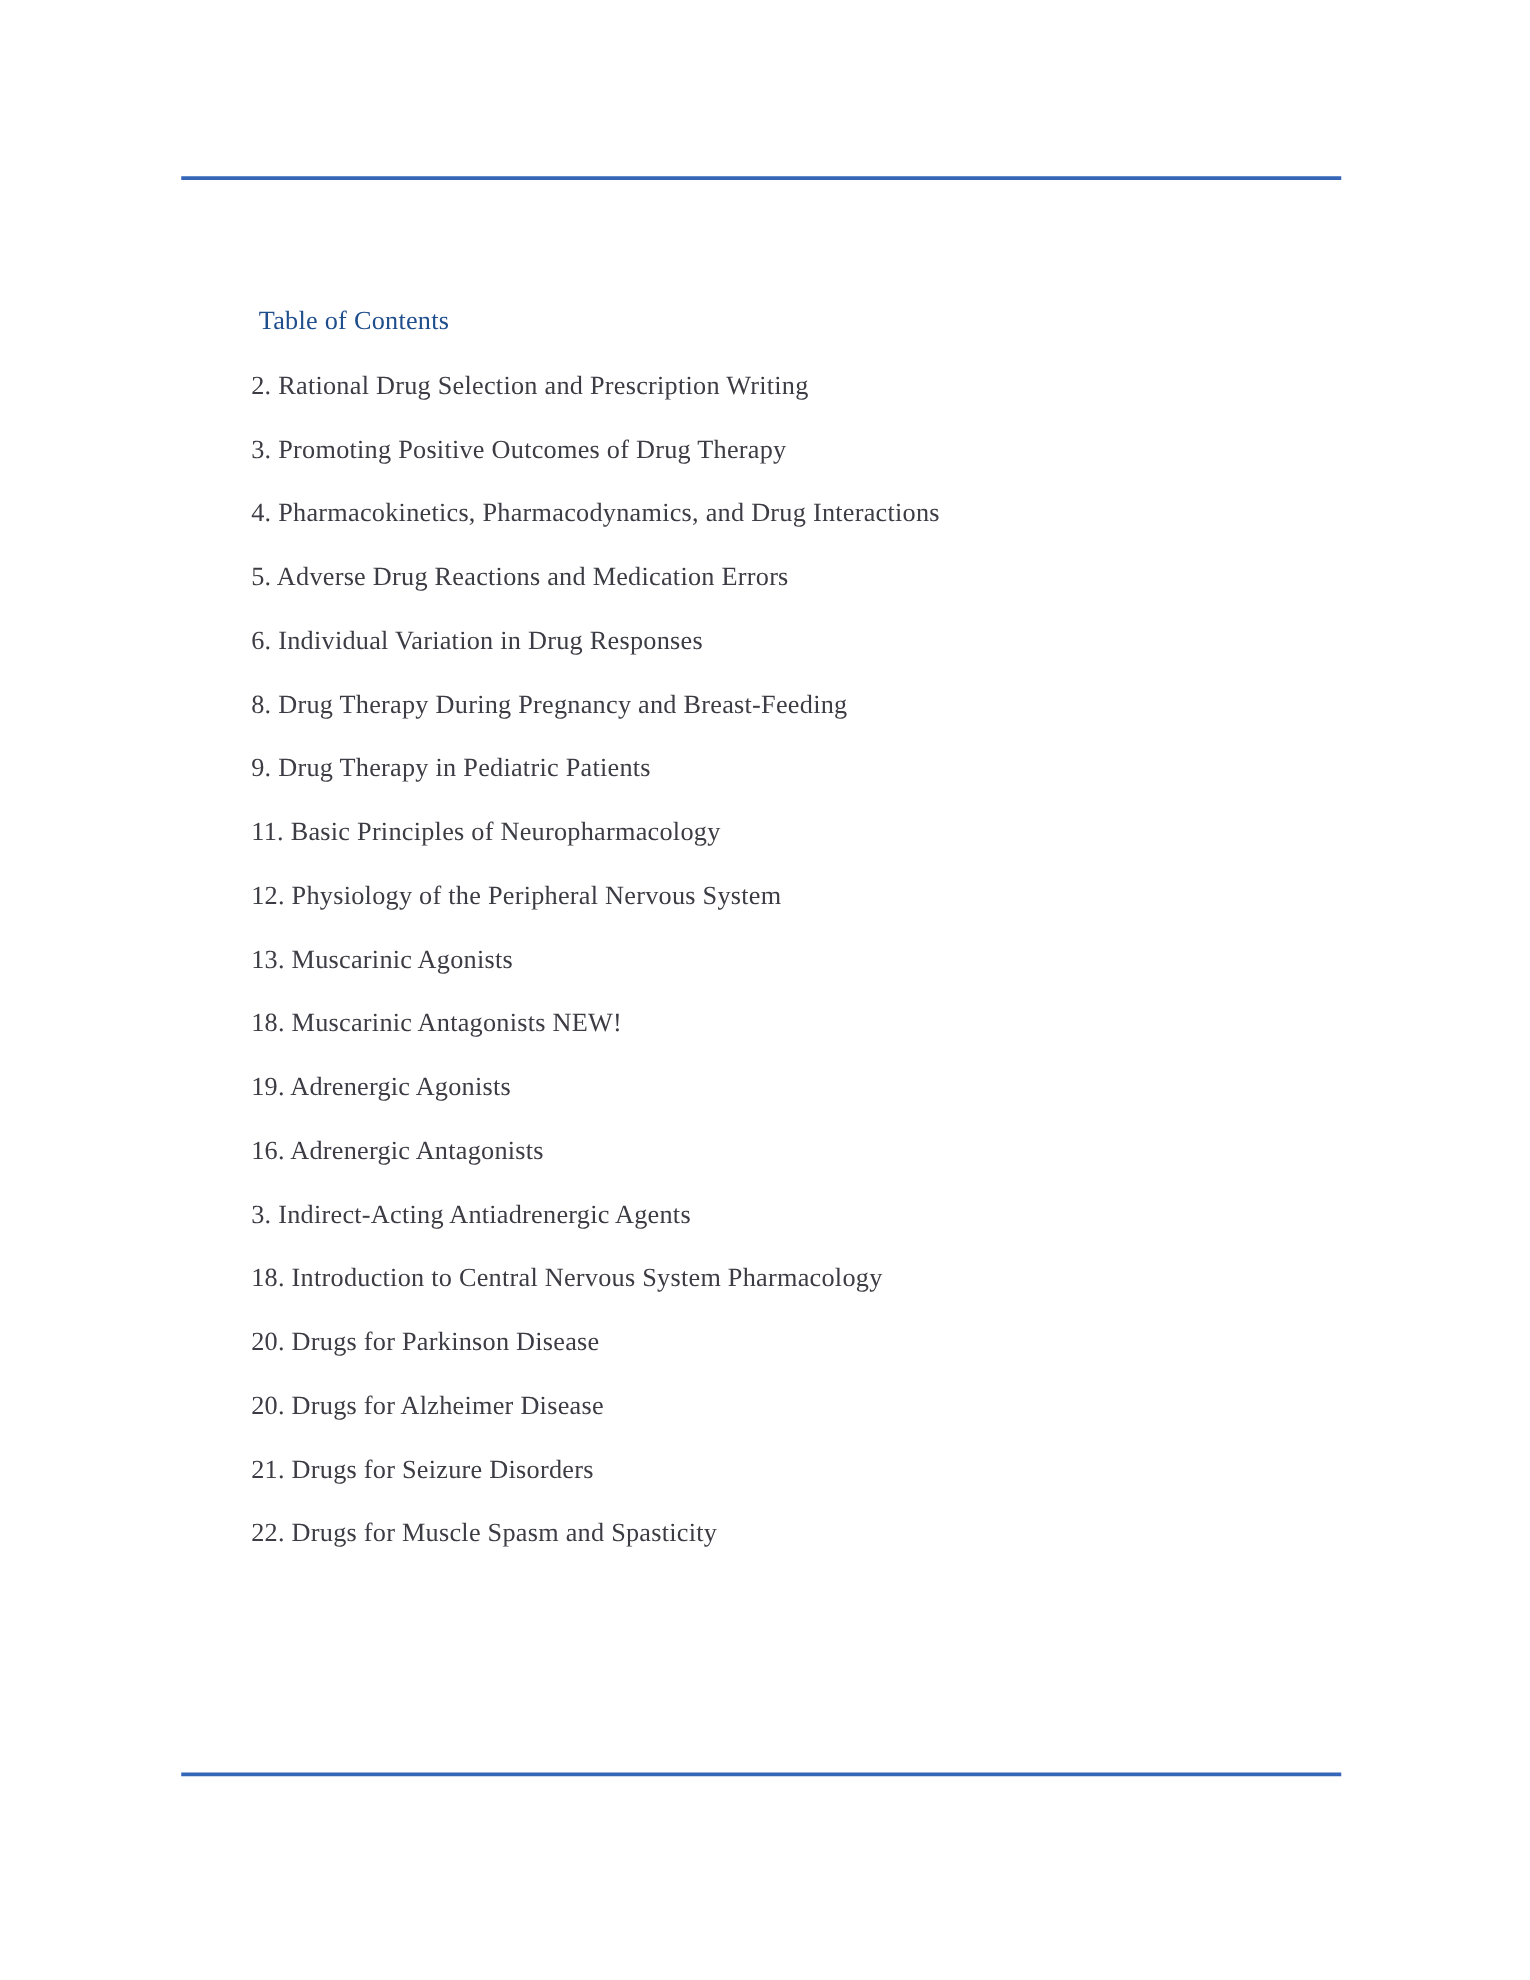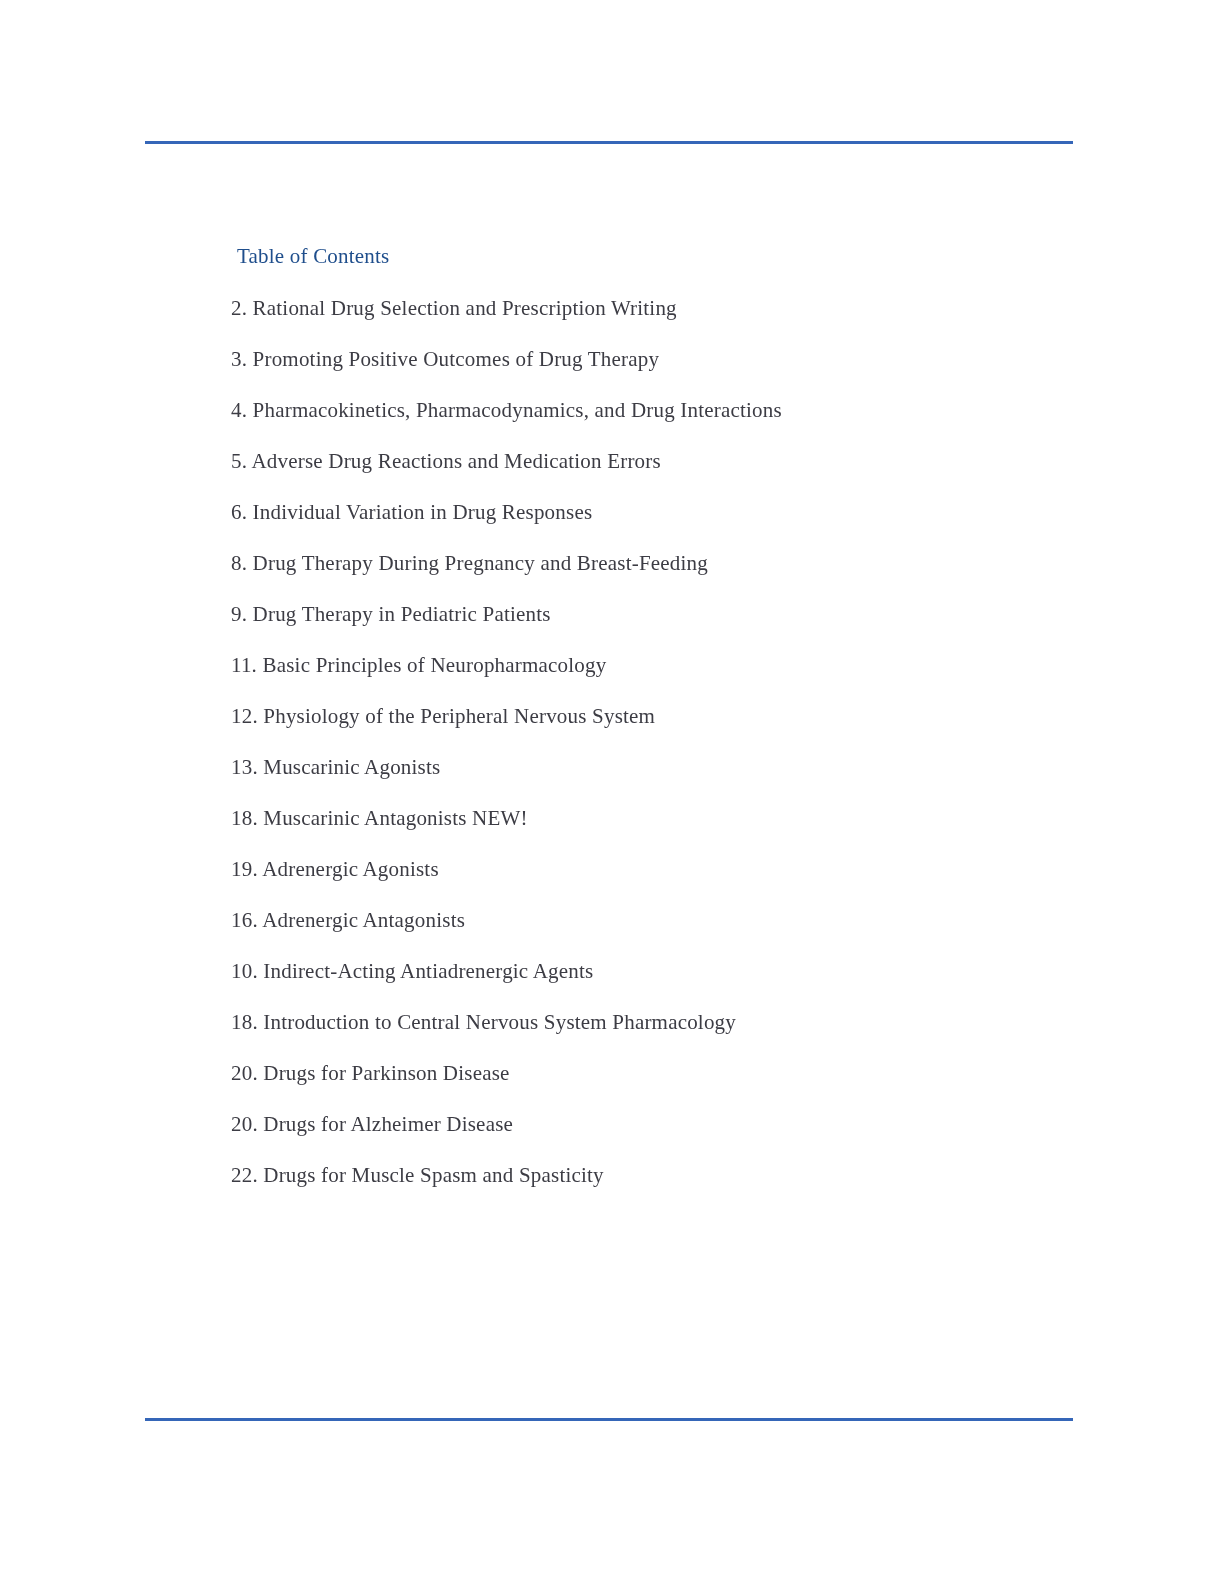--- a/index.html
+++ b/index.html
@@ -25,21 +25,21 @@
     position:absolute;
     left:145px;
     width:928px;
     height:3px;
     background:var(--accent);
   }
   .rule-top{ top:141px; }
   .rule-bottom{ top:1418px; }
   .content{
     position:absolute;
-    left:231px;
+    left:201px;
     top:244px;
     width:840px;
   }
   .toc-title{
     margin:0 0 28px 0;
     padding-left:6px;
     font-size:21px;
     font-weight:normal;
     color:var(--heading);
     letter-spacing:0.2px;
@@ -67,22 +67,23 @@
         <div class="toc-entry">5. Adverse Drug Reactions and Medication Errors</div>
         <div class="toc-entry">6. Individual Variation in Drug Responses</div>
         <div class="toc-entry">8. Drug Therapy During Pregnancy and Breast-Feeding</div>
         <div class="toc-entry">9. Drug Therapy in Pediatric Patients</div>
         <div class="toc-entry">11. Basic Principles of Neuropharmacology</div>
         <div class="toc-entry">12. Physiology of the Peripheral Nervous System</div>
         <div class="toc-entry">13. Muscarinic Agonists</div>
         <div class="toc-entry">18. Muscarinic Antagonists NEW!</div>
         <div class="toc-entry">19. Adrenergic Agonists</div>
         <div class="toc-entry">16. Adrenergic Antagonists</div>
-        <div class="toc-entry">10. Indirect-Acting Antiadrenergic Agents</div>
+        <div class="toc-entry">3. Indirect-Acting Antiadrenergic Agents</div>
         <div class="toc-entry">18. Introduction to Central Nervous System Pharmacology</div>
         <div class="toc-entry">20. Drugs for Parkinson Disease</div>
         <div class="toc-entry">20. Drugs for Alzheimer Disease</div>
+        <div class="toc-entry">21. Drugs for Seizure Disorders</div>
         <div class="toc-entry">22. Drugs for Muscle Spasm and Spasticity</div>
       </div>
   </div>
 
   <div class="rule rule-bottom"></div>
 </div>
 
 </body></html>

